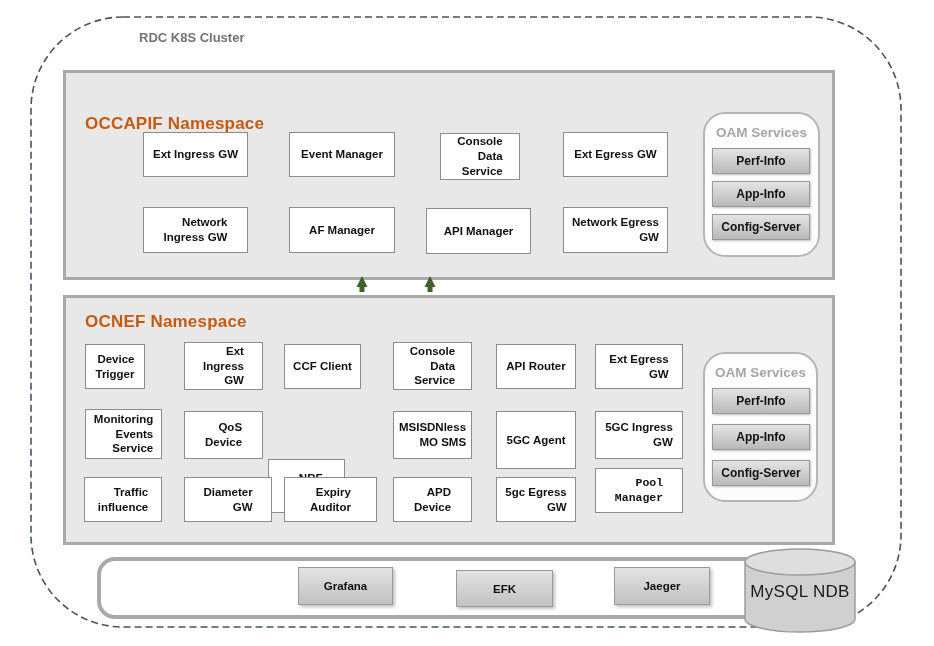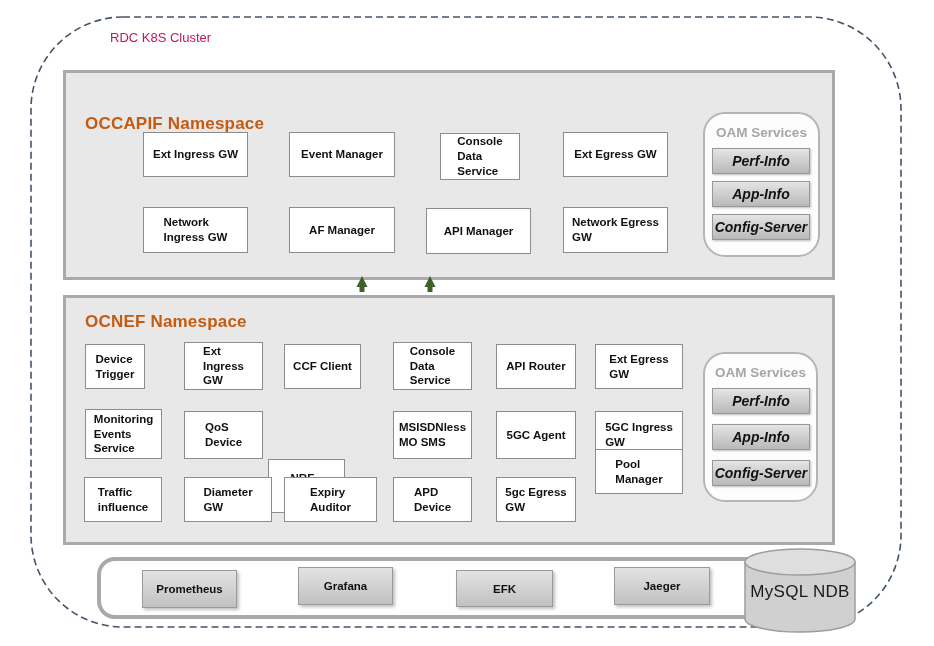--- a/index.html
+++ b/index.html
@@ -7,40 +7,39 @@
     position:relative;width:934px;height:646px;background:#fff;overflow:hidden;
     font-family:"Liberation Sans",sans-serif;
   }
   .abs{position:absolute;box-sizing:border-box;}
   
   .ns-panel{background:#e9e8e8;border:3px solid #a9a9a9;}
   .ns-title{font-weight:bold;font-size:17px;color:#C55A11;letter-spacing:.2px;}
   
   .sbox{
     background:#fff;border:1px solid #8c8c8c;display:flex;align-items:center;justify-content:center;
-    text-align:left;font-weight:bold;font-size:11.5px;line-height:1.28;color:#111;
+    text-align:right;font-weight:bold;font-size:11.5px;line-height:1.28;color:#111;
     white-space:pre-line;
   }
   
   .oam{background:#fdfdfd;border:2px solid #b5b5b5;border-radius:22px;}
   .oam-title{text-align:center;font-weight:bold;font-size:13.5px;color:#a6a6a6;padding-top:11px;}
   .oam-btn{
     background:linear-gradient(#e4e4e4,#b9b9b9);border:1px solid #989898;
-    display:flex;align-items:center;justify-content:center;font-weight:bold;font-size:14px;color:#111;
+    display:flex;align-items:center;justify-content:center;font-weight:bold;font-size:12px;color:#111;
     box-shadow:1px 1px 2px rgba(0,0,0,.25);
-    font-style:italic;
   }
   
   .infra-bar{background:#fff;border:4px solid #a9a9a9;border-radius:18px;}
   .svc-btn{
     background:linear-gradient(#e3e3e3,#c1c1c1);border:1px solid #9a9a9a;
     display:flex;align-items:center;justify-content:center;font-weight:bold;font-size:11.5px;color:#111;
     box-shadow:2px 2px 3px rgba(0,0,0,.25);
   }
-  .cluster-title{font-weight:normal;font-size:13px;color:#be185d;}
+  .cluster-title{font-weight:bold;font-size:13px;color:#737373;margin-left:29px;}
   .db-label{
     position:absolute;left:0;top:34px;width:100%;text-align:center;
     font-size:17px;color:#1a1a1a;font-weight:400;letter-spacing:.3px;
   }
 </style>
 </head>
 <body>
 
 <div id="canvas">
 
@@ -103,47 +102,46 @@
 
   <div class="abs sbox" style="left:85px;top:409px;width:77px;height:50px;">Monitoring
 Events
 Service</div>
   <div class="abs sbox" style="left:184px;top:411px;width:79px;height:48px;">QoS
 Device</div>
   <div class="abs sbox" style="left:268px;top:411px;width:77px;height:54px;margin-top:48px;">NRF
 Client</div>
   <div class="abs sbox" style="left:393px;top:411px;width:79px;height:48px;">MSISDNless
 MO SMS</div>
-  <div class="abs sbox" style="left:496px;top:411px;width:80px;height:48px;">5GC Agent</div>
+  <div class="abs sbox" style="left:496px;top:411px;width:80px;height:58px;">5GC Agent</div>
   <div class="abs sbox" style="left:595px;top:411px;width:88px;height:48px;">5GC Ingress
 GW</div>
 
   <div class="abs sbox" style="left:84px;top:477px;width:78px;height:45px;">Traffic
 influence</div>
   <div class="abs sbox" style="left:184px;top:477px;width:88px;height:45px;">Diameter
 GW</div>
   <div class="abs sbox" style="left:284px;top:477px;width:93px;height:45px;">Expiry
 Auditor</div>
   <div class="abs sbox" style="left:393px;top:477px;width:79px;height:45px;">APD
 Device</div>
   <div class="abs sbox" style="left:496px;top:477px;width:80px;height:45px;">5gc Egress
 GW</div>
-  <div class="abs sbox" style="left:595px;top:449px;width:88px;height:45px;">Pool
+  <div class="abs sbox" style="left:595px;top:468px;width:88px;height:45px;font-family:Liberation Mono, monospace;">Pool
 Manager</div>
 
   <div class="abs oam" style="left:703px;top:352px;width:115px;height:150px;">
     <div class="oam-title">OAM Services</div>
   </div>
   <div class="abs oam-btn" style="left:712px;top:388px;width:98px;height:26px;">Perf-Info</div>
   <div class="abs oam-btn" style="left:712px;top:424px;width:98px;height:26px;">App-Info</div>
   <div class="abs oam-btn" style="left:712px;top:460px;width:98px;height:26px;">Config-Server</div>
 
   <div class="abs infra-bar" style="left:97px;top:557px;width:740px;height:62px;"></div>
 
-  <div class="abs svc-btn" style="left:142px;top:570px;width:95px;height:38px;">Prometheus</div>
   <div class="abs svc-btn" style="left:298px;top:567px;width:95px;height:38px;">Grafana</div>
   <div class="abs svc-btn" style="left:614px;top:567px;width:96px;height:38px;">Jaeger</div>
   <div class="abs svc-btn" style="left:456px;top:570px;width:97px;height:37px;">EFK</div>
 
   <div class="abs" style="left:744px;top:548px;width:112px;height:86px;">
     <svg width="112" height="86" viewBox="0 0 112 86">
       <path d="M1,14 L1,71 A55,13 0 0 0 111,71 L111,14" fill="#d0d0d0" stroke="#9c9c9c" stroke-width="1.5"></path>
       <ellipse cx="56" cy="14" rx="55" ry="13" fill="#dedede" stroke="#9c9c9c" stroke-width="1.5"></ellipse>
     </svg>
     <div class="db-label">MySQL NDB</div>

